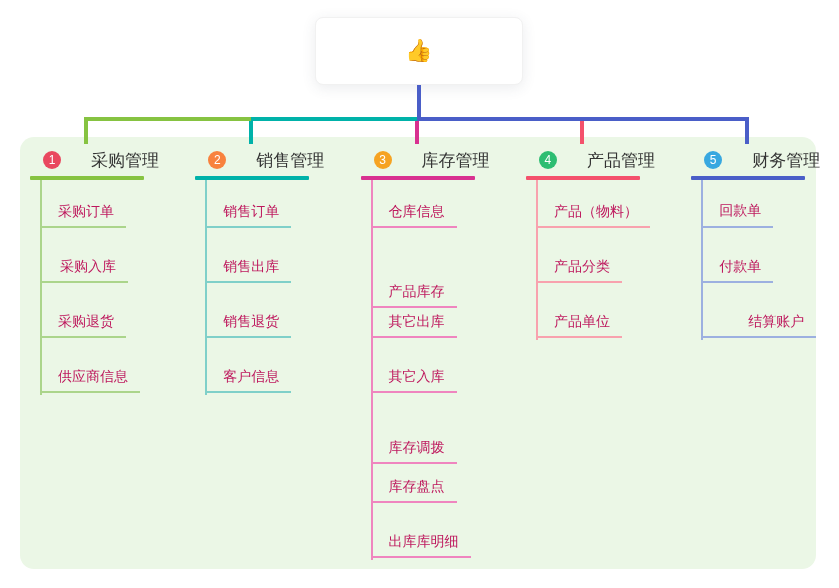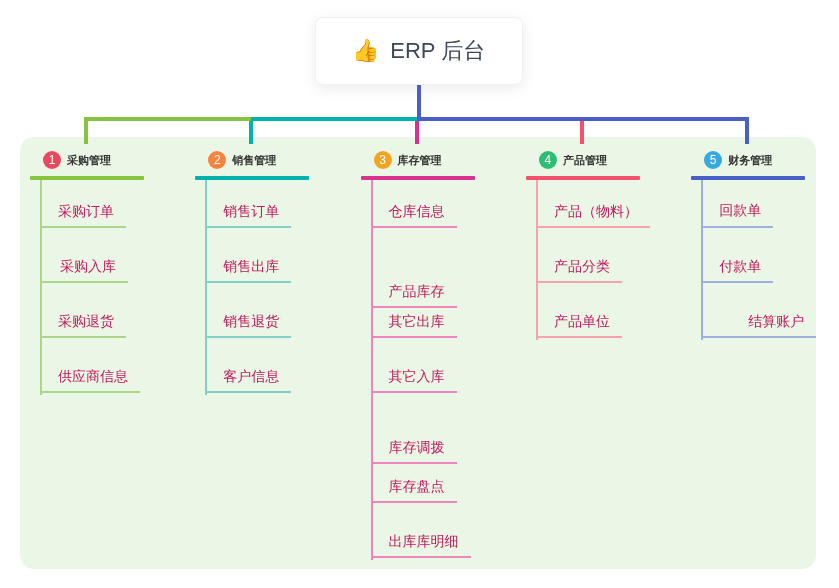--- a/index.html
+++ b/index.html
@@ -30,39 +30,38 @@
   .branch{position:absolute;top:146px;width:160px;z-index:3;}
   .branch-heading{
     position:absolute;left:0;top:2px;height:24px;display:flex;align-items:center;
     gap:6px;padding-left:13px;cursor:default;
   }
   .badge{
     width:18px;height:18px;border-radius:50%;color:#fff;font-size:12px;
     display:flex;align-items:center;justify-content:center;flex:0 0 auto;
     line-height:1;
   }
-  .branch-label{font-size:11px;color:#333;font-weight:700;white-space:nowrap;}
+  .branch-label{font-size:17px;color:#333;font-weight:400;white-space:nowrap;margin-left:24px;}
   .branch-underline{position:absolute;left:0;top:30px;width:114px;height:4px;border-radius:1px;}
   .trunk{position:absolute;left:10px;top:34px;width:2px;}
   .child{
     position:absolute;left:10px;white-space:nowrap;
     padding:0 12px 6px 18px;font-size:14px;color:#be185d;line-height:18px;
     border-bottom:2px solid transparent;
   }
 </style>
 </head>
 <body>
 
 <div class="canvas">
 
   <div class="panel"></div>
 
   <div class="root-node">
     <span class="emoji">👍</span>
-    <span>ERP 后台</span>
   </div>
 
   <div id="lines-layer">
       <div class="line stem" style="left: 417px; top: 85px; height: 34px; background: rgb(74, 94, 200);"></div>
       <div class="line bus" style="left: 84px; top: 117px; width: 167.3px; background: rgb(134, 195, 65);"></div>
       <div class="line bus" style="left: 251.3px; top: 117px; width: 167.7px; background: rgb(0, 178, 169);"></div>
       <div class="line bus" style="left: 417px; top: 117px; width: 332.2px; background: rgb(74, 94, 200);"></div>
       <div class="line drop" style="left: 84px; background: rgb(134, 195, 65);"></div>
       <div class="line drop" style="left: 249.3px; background: rgb(0, 178, 169);"></div>
       <div class="line drop" style="left: 414.6px; background: rgb(216, 49, 144);"></div>

